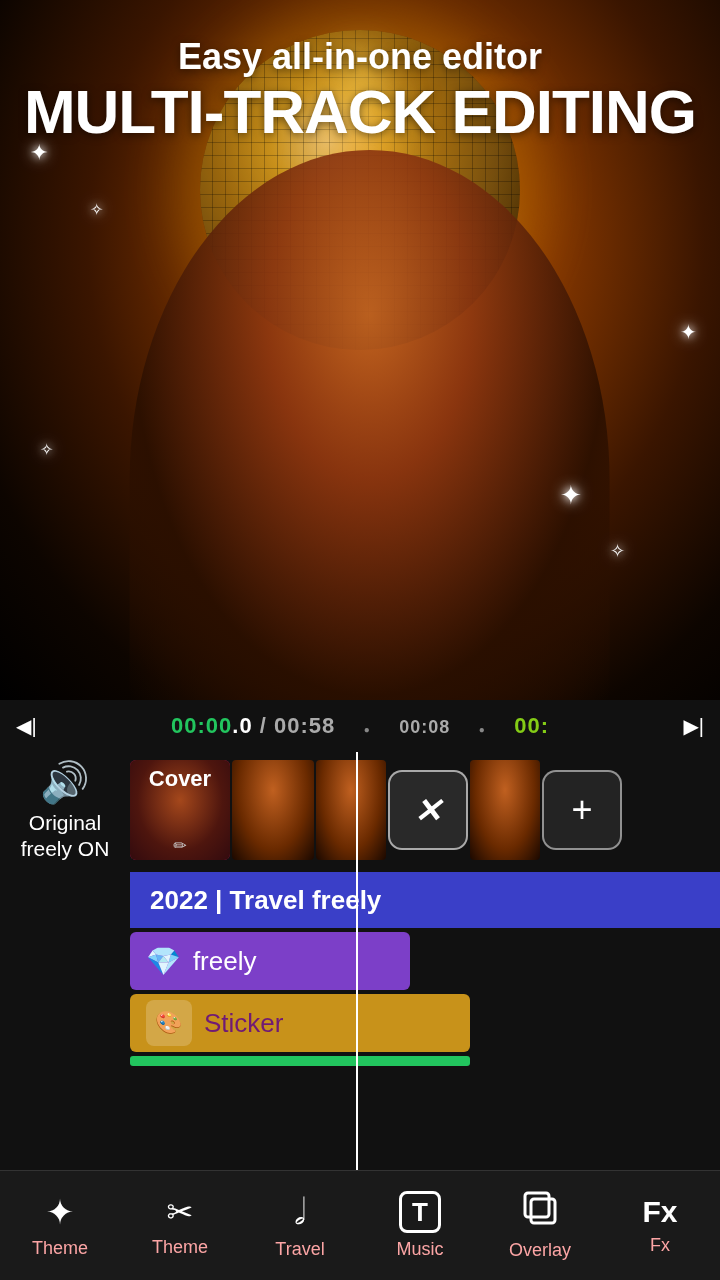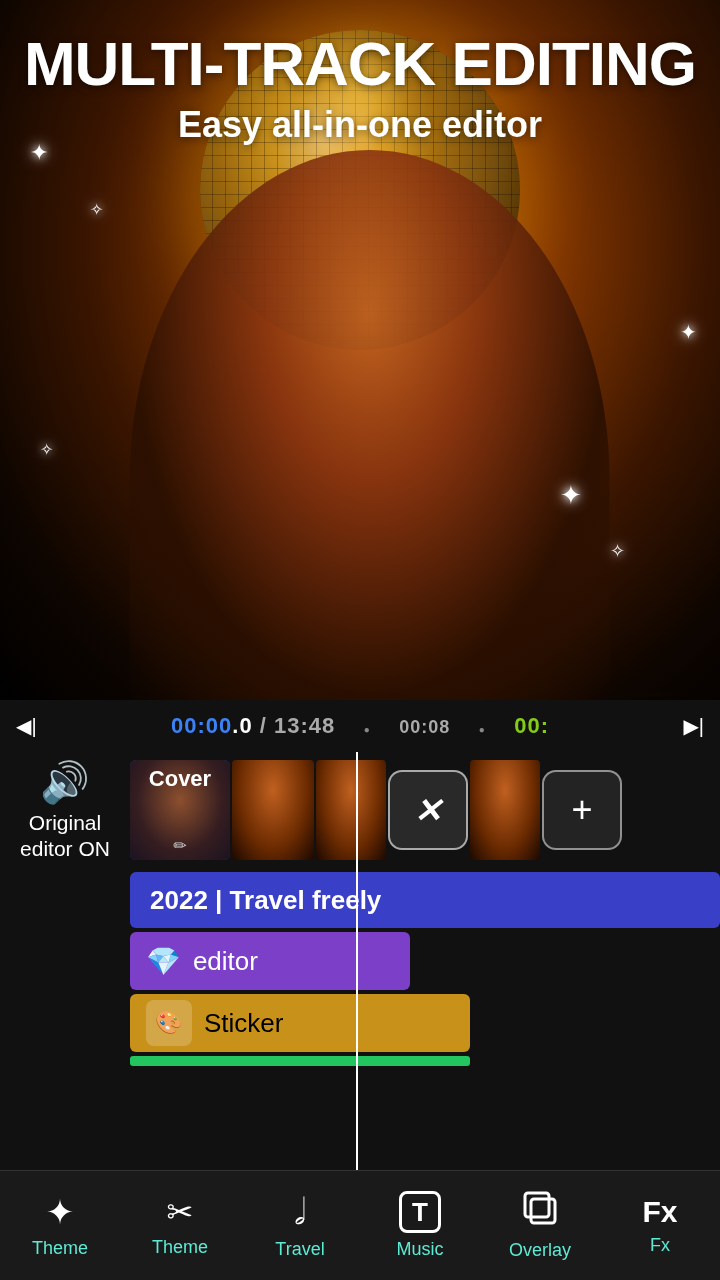--- a/index.html
+++ b/index.html
@@ -201,21 +201,21 @@
       gap: 2px;
       flex: 1;
       height: 100px;
       overflow: hidden;
       position: relative;
     }
 
     .thumb-cover {
       width: 100px;
       height: 100px;
-      background: #1d4ed8;
+      background: #be185d;
       border-radius: 6px;
       display: flex;
       flex-direction: column;
       align-items: center;
       justify-content: center;
       position: relative;
       flex-shrink: 0;
       gap: 40px;
     }
 
@@ -281,21 +281,21 @@
       font-size: 36px;
       color: #fff;
       flex-shrink: 0;
     }
 
     
     #text-track {
       margin: 4px 0 4px 130px;
       height: 56px;
       background: #3a3fc8;
-      border-radius: 6px;
+      border-radius: 0;
       display: flex;
       align-items: center;
       padding: 0 20px;
     }
 
     #text-track-label {
       font-size: 26px;
       font-weight: 600;
       color: #fff;
     }
@@ -354,21 +354,21 @@
       background: rgba(255,255,255,0.2);
       border-radius: 8px;
       display: flex;
       align-items: center;
       justify-content: center;
       font-size: 22px;
     }
 
     #sticker-label {
       font-size: 26px;
-      color: #000000;
+      color: #701a75;
       font-weight: 500;
     }
 
     
     #green-bar {
       margin: 4px 0 0 130px;
       height: 10px;
       background: #22c55e;
       border-radius: 3px;
       width: 340px;
@@ -398,21 +398,21 @@
       height: 100%;
     }
 
     .nav-icon {
       font-size: 32px;
       color: #fff;
     }
 
     .nav-label {
       font-size: 18px;
-      color: #5eead4;
+      color: #fca5a5;
     }
 
     
     .sp1 { top: 140px; left: 30px; font-size: 22px; }
     .sp2 { top: 200px; left: 90px; font-size: 16px; }
     .sp3 { top: 480px; left: 560px; font-size: 26px; }
     .sp4 { top: 540px; left: 610px; font-size: 18px; }
     .sp5 { top: 320px; left: 680px; font-size: 20px; }
     .sp6 { top: 440px; left: 40px; font-size: 16px; }
 
@@ -448,29 +448,29 @@
   <div id="person"></div>
 
   <span class="sparkle sp1">✦</span>
   <span class="sparkle sp2">✧</span>
   <span class="sparkle sp3">✦</span>
   <span class="sparkle sp4">✧</span>
   <span class="sparkle sp5">✦</span>
   <span class="sparkle sp6">✧</span>
 
   <div id="title-overlay">
+    <div id="sub-title">Easy all-in-one editor</div>
     <div id="main-title">MULTI-TRACK EDITING</div>
-    <div id="sub-title">Easy all-in-one editor</div>
   </div>
 </div>
 
 <div id="timeline-bar">
   <span id="skip-back-btn">◀|</span>
   <div id="time-display">
-    <span id="time-current-highlight" style="color:#3b82f6;font-weight:800;">00:00</span><span style="color:#fff;">.0</span><span style="color:#aaa;"> / </span><span style="color:#aaa;">13:48</span>
+    <span id="time-current-highlight" style="color:#22c55e;font-weight:800;">00:00</span><span style="color:#fff;">.0</span><span style="color:#aaa;"> / </span><span style="color:#aaa;">00:58</span>
     &nbsp;&nbsp;
     <span class="timeline-dot">●</span>
     &nbsp;&nbsp;
     <span id="time-marker">00:08</span>
     &nbsp;&nbsp;
     <span class="timeline-dot">●</span>
     &nbsp;&nbsp;
     <span style="color:#84cc16;">00:</span>
   </div>
   <span id="skip-forward-btn">▶|</span>
@@ -478,21 +478,21 @@
 
 <div id="tracks-container">
 
   <div id="playhead"></div>
 
   <div id="main-track">
     <div id="sound-control">
       <span id="sound-icon">🔊</span>
       <div id="sound-label">
         <span>Original</span><br>
-        <span>editor ON</span>
+        <span>freely ON</span>
       </div>
     </div>
 
     <div id="video-thumbnails">
 
       <div class="thumb-cover">
         <div class="thumb-cover-bg"></div>
         <span class="cover-text" style="position:relative;z-index:1;">Cover</span>
         <span class="cover-icon" style="position:relative;z-index:1;">✏</span>
       </div>
@@ -519,21 +519,21 @@
     </div>
   </div>
 
   <div id="text-track">
     <span id="text-track-label">2022 | Travel freely</span>
   </div>
 
   <div id="effects-track">
     <div id="effects-inner">
       <span id="effects-icon">💎</span>
-      <span id="effects-label">editor</span>
+      <span id="effects-label">freely</span>
     </div>
   </div>
 
   <div id="sticker-track">
     <div id="sticker-inner">
       <div id="sticker-icon-box">
         <span>🎨</span>
       </div>
       <span id="sticker-label">Sticker</span>
     </div>

